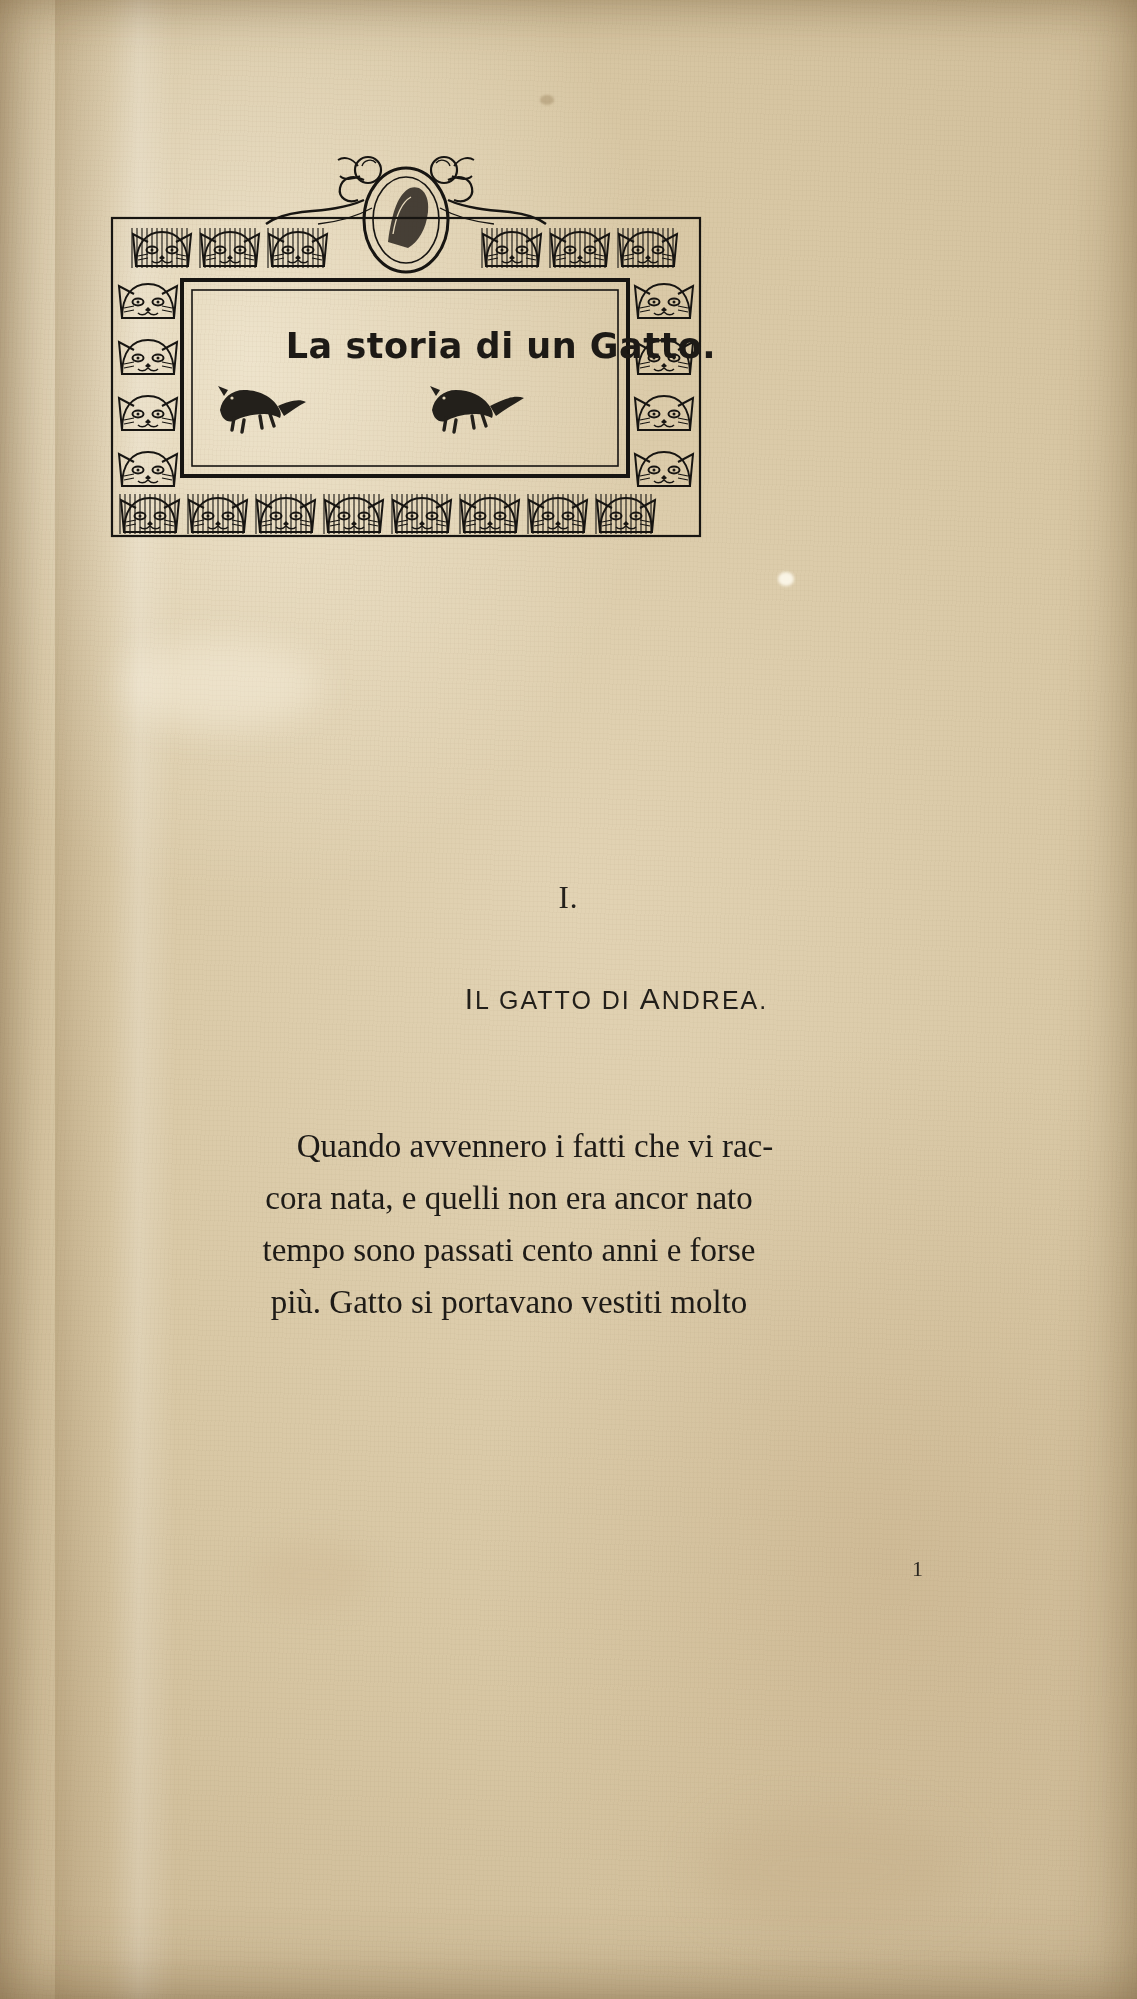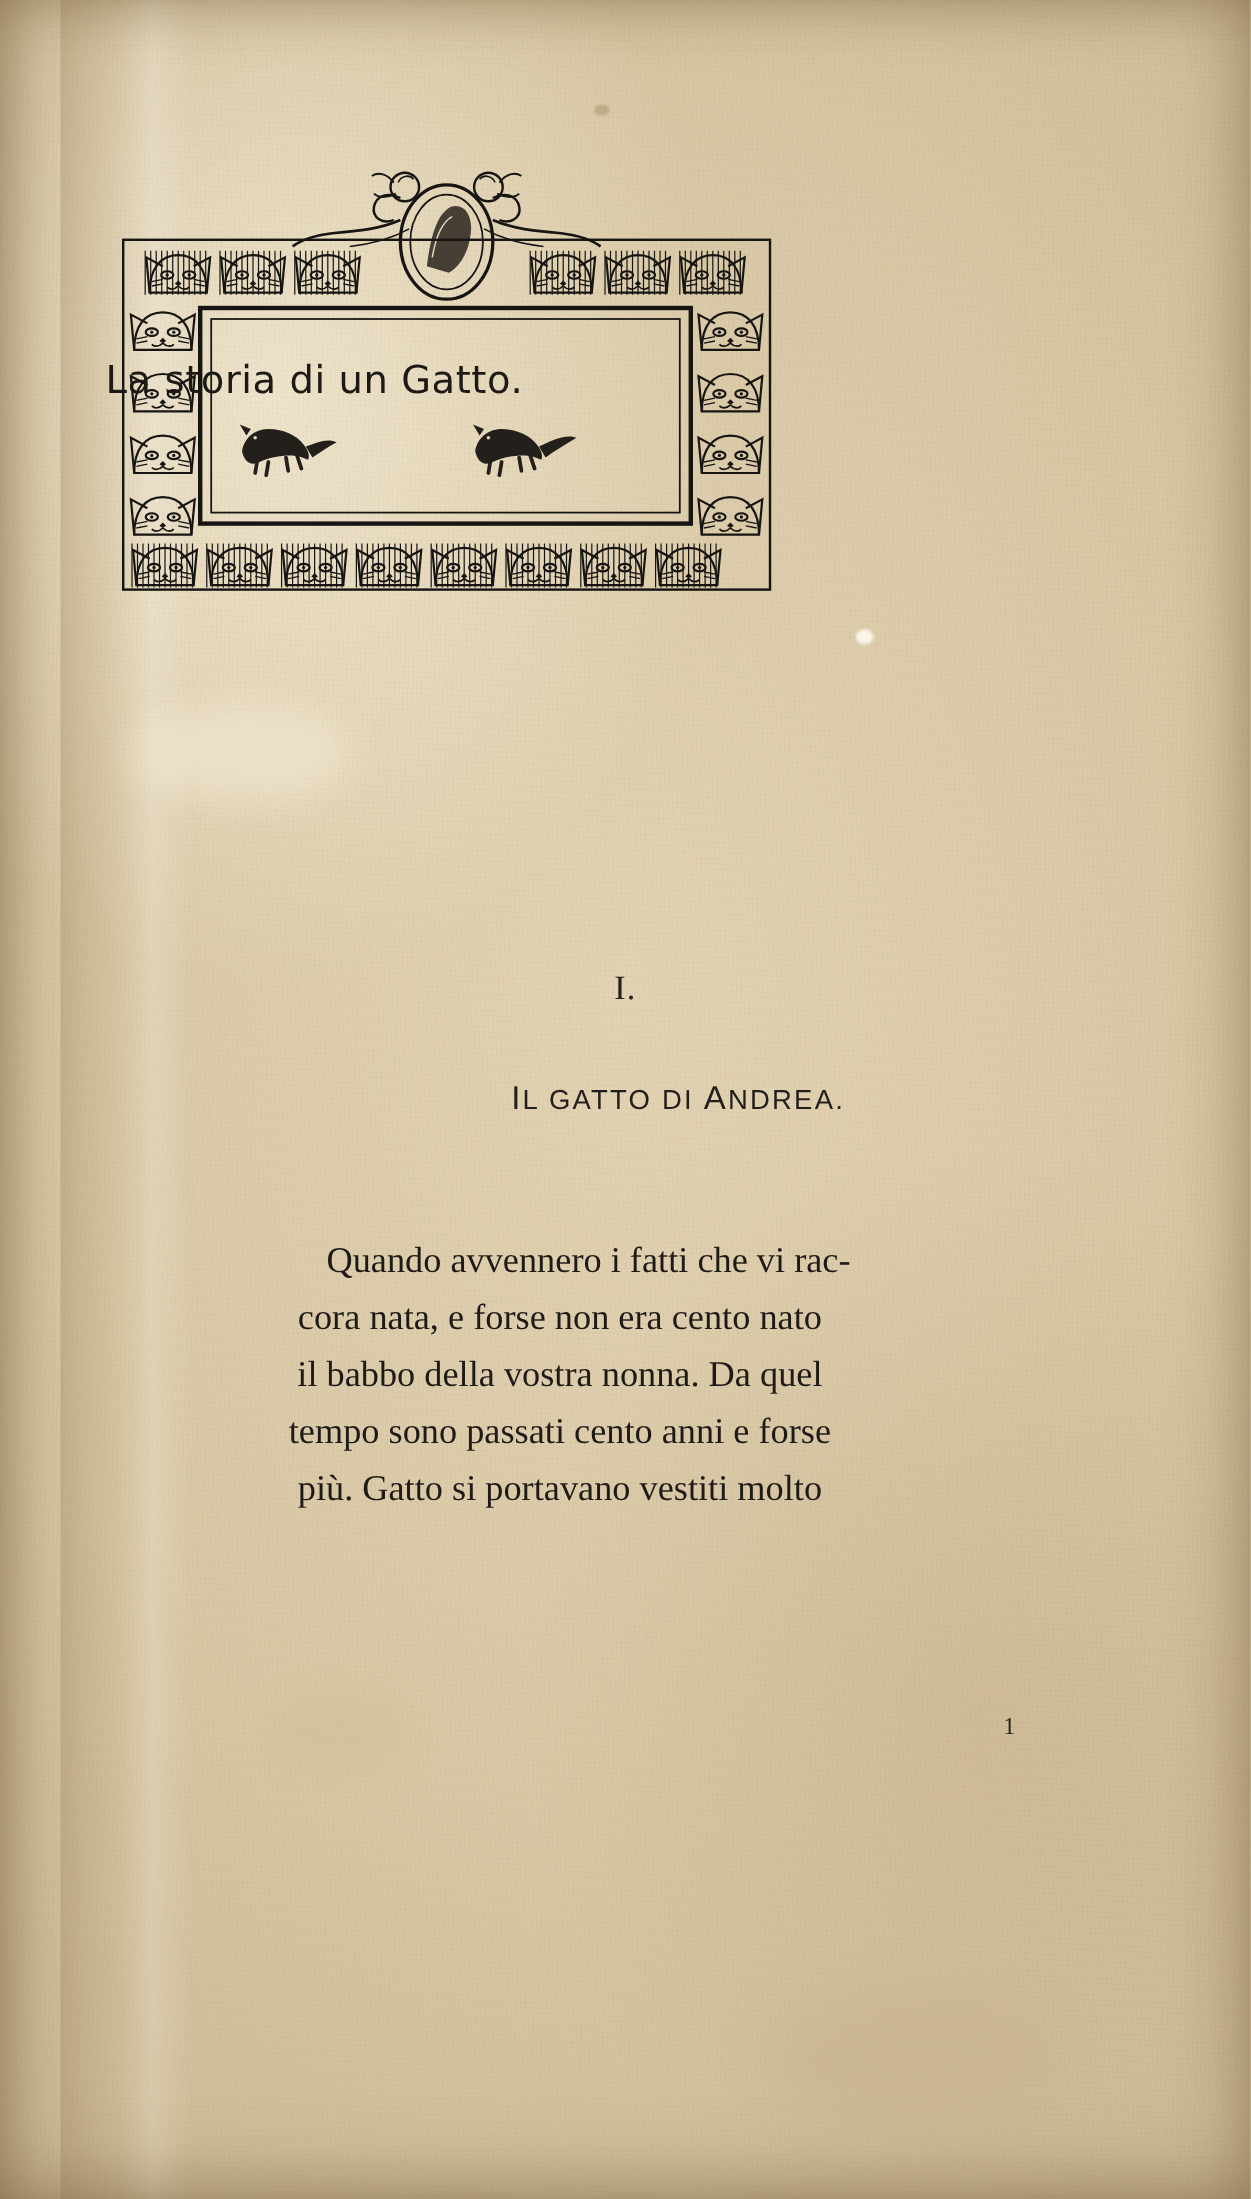--- a/index.html
+++ b/index.html
@@ -75,23 +75,23 @@
     width: 620px;
     height: 420px;
   }
   .headpiece svg { display: block; width: 100%; height: 100%; }
 
   .title-text {
     position: absolute;
     left: 0;
     top: 196px;
     width: 620px;
-    text-align: left;
+    text-align: right;
     font-family: "DejaVu Sans", sans-serif;
-    font-weight: 400;
+    font-weight: 700;
     font-size: 35px;
     letter-spacing: 0.5px;
     color: #1d1a16;
   }
 
   
   .chapter-num {
     position: absolute;
     left: 0;
     top: 880px;
@@ -309,22 +309,21 @@
   </div>
 
   <div class="chapter-num">I.</div>
 
   <div class="chapter-title">
     <span>I</span><span class="small-caps">L </span><span class="small-caps">GATTO</span><span class="small-caps"> DI </span><span>A</span><span class="small-caps">NDREA.</span>
   </div>
 
   <div class="body-text">
     <div class="line indent">Quando avvennero i fatti che vi rac-</div>
-    <div class="line">cora nata, e forse non era cento nato</div>
-    <div class="line">il babbo della vostra nonna. Da quel</div>
+    <div class="line">cora nata, e quelli non era ancor nato</div>
     <div class="line">tempo sono passati cento anni e forse</div>
     <div class="line">più. Gatto si portavano vestiti molto</div>
   </div>
 
   <div class="page-number">1</div>
 
   <div class="edge-shadow"></div>
 </div>
 
 </body></html>

